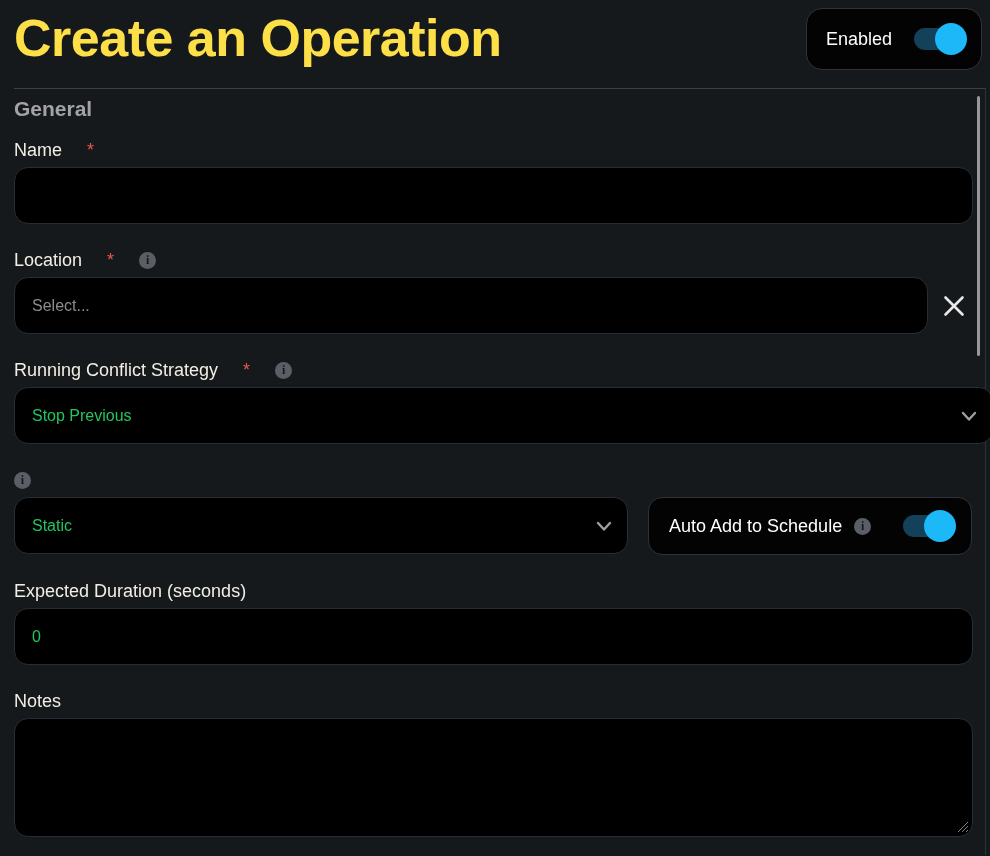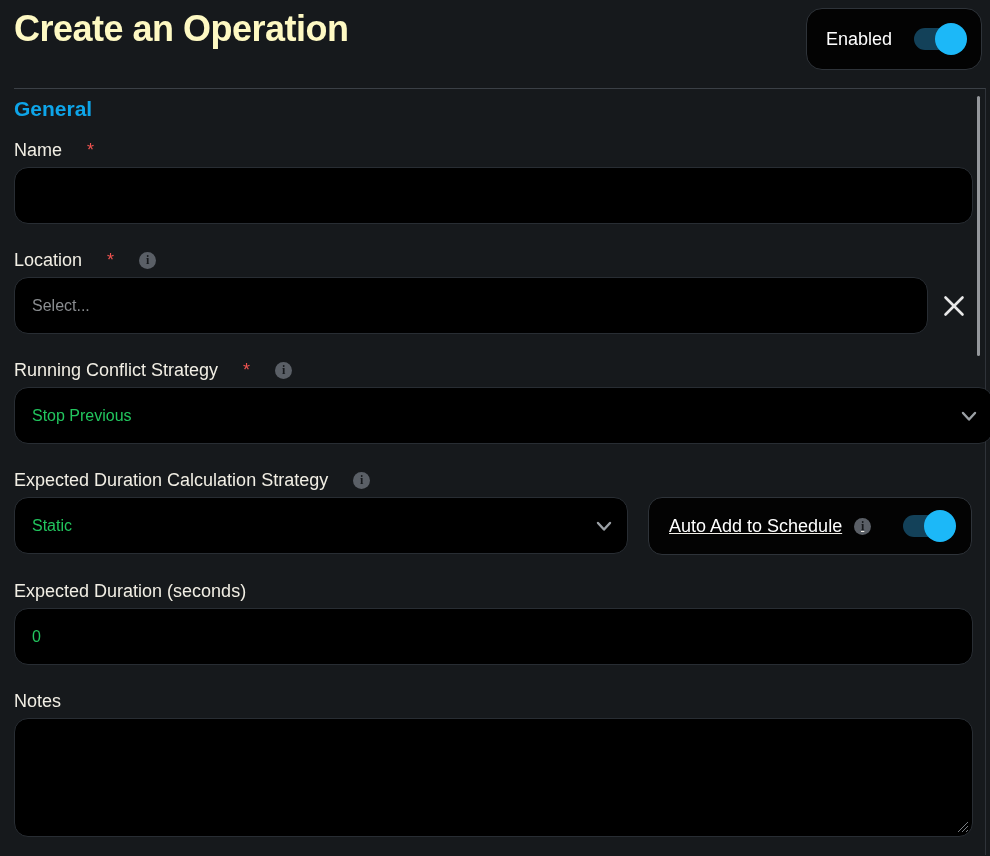--- a/index.html
+++ b/index.html
@@ -8,21 +8,21 @@
     background:#16191c;
     font-family:"Liberation Sans", sans-serif;
     color:#f1eee6;
     overflow:hidden;
     position:relative;
   }
   
   .header { position:relative; height:88px; }
   .page-title {
     position:absolute; left:14px; top:8px;
-    font-size:36px; font-weight:700; color:#fef9c3; letter-spacing:-0.5px;
+    font-size:52px; font-weight:700; color:#fde047; letter-spacing:-0.5px;
   }
   .enabled-card {
     position:absolute; top:8px; right:8px; height:62px;
     background:#030303; border:1px solid #2e3339; border-radius:16px;
     display:flex; align-items:center; gap:22px; padding:0 14px 0 19px;
   }
   .enabled-card .card-label { font-size:18px; color:#ffffff; }
   
   .toggle { position:relative; width:53px; height:32px; flex:0 0 auto; cursor:pointer; }
   .toggle .track { position:absolute; left:0; top:5px; width:47px; height:22px; border-radius:11px; background:#134159; }
@@ -30,21 +30,21 @@
   
   .content {
     position:relative; margin-left:14px; width:972px; height:767px;
     border-top:1px solid #3b4046; border-right:1px solid #2f3339;
     padding-right:13px;
   }
   .scrollbar-thumb {
     position:absolute; right:5px; top:7px; width:3px; height:260px;
     background:#95989c; border-radius:2px;
   }
-  .section-heading { margin-top:8px; font-size:21px; font-weight:700; color:#0ea5e9; }
+  .section-heading { margin-top:8px; font-size:21px; font-weight:700; color:#a3a3a3; }
   
   .field { margin-top:24px; }
   .field.first { margin-top:17px; }
   .field-label {
     display:flex; align-items:center; gap:25px;
     height:24px; margin-bottom:5px; font-size:18px; color:#f1eee4;
   }
   .req { color:#ef5350; }
   .info-icon {
     width:17px; height:17px; border-radius:50%;
@@ -67,21 +67,21 @@
   }
   .select {
     position:relative; width:979px; height:57px;
     display:flex; align-items:center; padding:0 17px; cursor:pointer;
   }
   .select .chevron { position:absolute; right:13px; top:50%; transform:translateY(-50%); display:flex; }
   .row-strategy { display:flex; gap:20px; }
   .row-strategy .select { width:614px; flex:0 0 auto; }
   .auto-card {
     flex:1; height:58px; background:#030303; border:1px solid #2e3339; border-radius:14px;
-    display:flex; align-items:center; gap:12px; padding:0 15px 0 20px;text-decoration:underline;
+    display:flex; align-items:center; gap:12px; padding:0 15px 0 20px;
   }
   .auto-card .card-label { font-size:18px; color:#ffffff; white-space:nowrap; }
   .auto-card .toggle { margin-left:auto; }
   .notes-wrap { position:relative; width:959px; }
   .notes-textarea {
     width:959px; height:119px; padding:12px 17px; resize:none; outline:none; display:block;
   }
   .resize-grip { position:absolute; right:3px; bottom:3px; display:flex; }
 </style>
 </head>
@@ -140,21 +140,20 @@
       <span class="chevron">
         <svg width="20" height="20" viewBox="0 0 20 20">
           <polyline points="4,7 10,13.5 16,7" fill="none" stroke="#9ba0a5" stroke-width="2.4" stroke-linecap="round" stroke-linejoin="round"></polyline>
         </svg>
       </span>
     </div>
   </div>
 
   <div class="field">
     <div class="field-label">
-      <span>Expected Duration Calculation Strategy</span>
       <span class="info-icon">i</span>
     </div>
     <div class="row-strategy">
       <div class="select">
         <span>Static</span>
         <span class="chevron">
           <svg width="20" height="20" viewBox="0 0 20 20">
             <polyline points="4,7 10,13.5 16,7" fill="none" stroke="#9ba0a5" stroke-width="2.4" stroke-linecap="round" stroke-linejoin="round"></polyline>
           </svg>
         </span>

